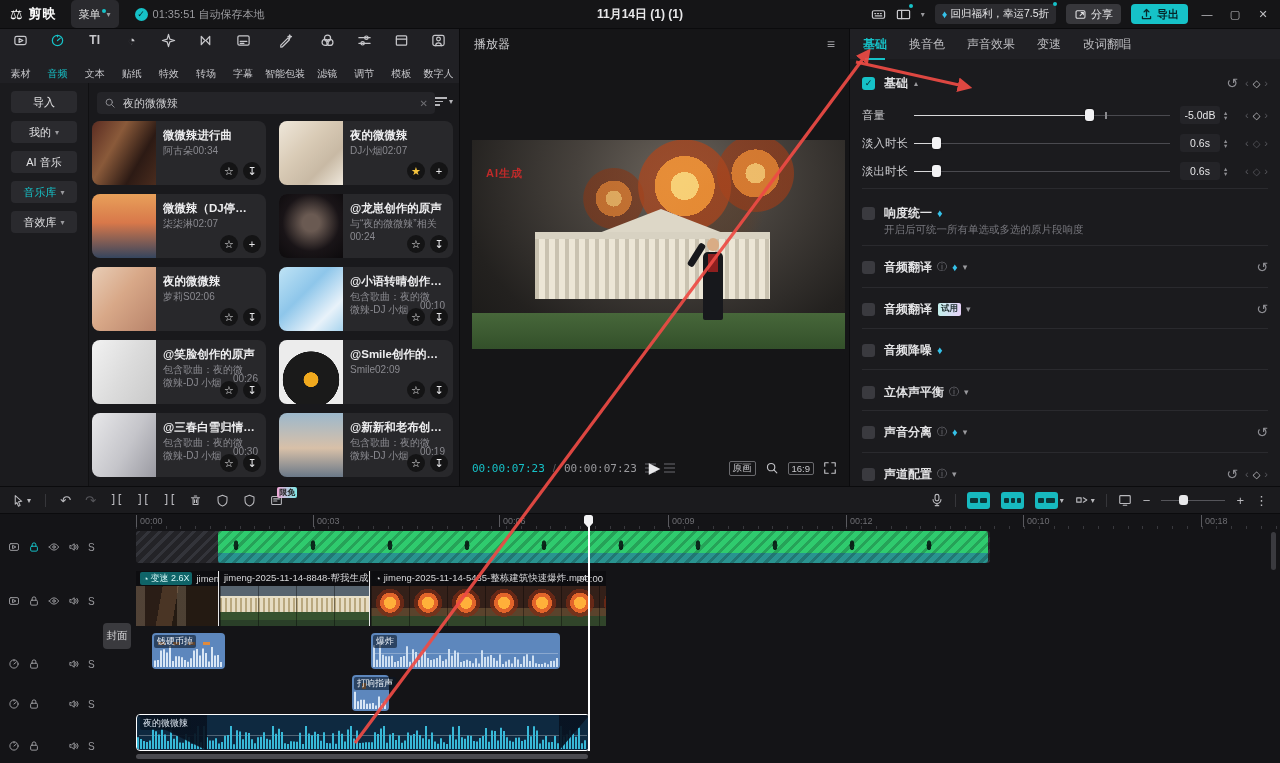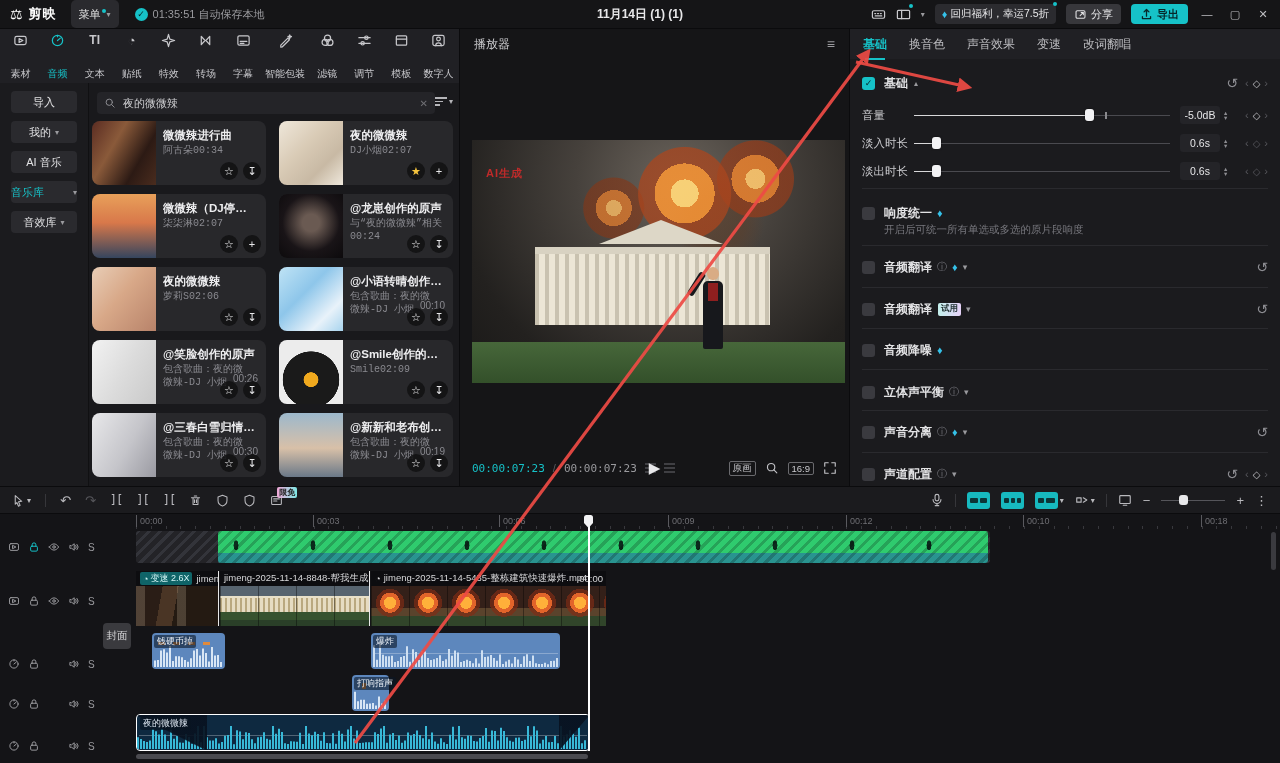--- a/index.html
+++ b/index.html
@@ -26,55 +26,55 @@
   .winbtn{color:#bfbfc3;font-size:11px;width:18px;text-align:center;}
   
   #media{left:0;top:29px;width:459px;height:457px;background:#1b1b1e;overflow:hidden;}
   #media-tabbar{position:absolute;left:0;top:0;width:459px;height:54px;background:#202024;display:flex;align-items:center;justify-content:space-around;padding:0 2px;}
   .mtab{display:flex;flex-direction:column;align-items:center;gap:18px;color:#c7c7cb;font-size:10px;min-width:30px;}
   .mtab .mt-ic{height:17px;display:flex;align-items:center;color:#c7c7cb;}
   .mtab.active,.mtab.active .mt-ic{color:#16c2c8;}
   #media-side{position:absolute;left:0;top:54px;width:88px;bottom:0;background:#1b1b1e;}
   .side-btn{width:66px;margin:8px auto 0 auto;height:22px;background:#2a2a2e;border-radius:4px;color:#e2e2e4;font-size:11px;display:flex;align-items:center;justify-content:center;gap:4px;}
   .side-btn .sc{font-size:8px;color:#9a9a9e;}
-  .side-btn.active{color:#16c2c8;justify-content:space-between;}
+  .side-btn.active{color:#16c2c8;}
   #media-content{position:absolute;left:88px;top:54px;right:0;bottom:0;background:#19191c;overflow:hidden;border-left:1px solid #101012;}
   .searchbar{position:absolute;left:8px;top:9px;width:338px;height:22px;background:#242428;border-radius:4px;display:flex;align-items:center;padding:0 7px;gap:5px;color:#8d8d92;}
   .searchbar input{flex:1;background:transparent;border:none;outline:none;color:#cfcfd2;font-size:11px;}
   .search-clear{color:#6f6f74;font-size:10px;}
   .filter-ic{position:absolute;right:6px;top:12px;color:#b5b5b9;font-size:11px;display:flex;align-items:center;gap:2px;}
   .filter-lines{display:inline-block;width:12px;}
   .filter-lines i{display:block;background:#b5b5b9;height:1.5px;margin:2px 0;}
   .filter-lines i:nth-child(1){width:12px}.filter-lines i:nth-child(2){width:8px}.filter-lines i:nth-child(3){width:5px}
   #cards{position:absolute;left:3px;top:38px;display:grid;grid-template-columns:174px 174px;grid-auto-rows:64px;gap:9px 13px;}
   .card{position:relative;background:#28282b;border-radius:8px;}
   .thumb{position:absolute;left:0;top:0;width:64px;height:64px;border-radius:8px 0 0 8px;}
   .c-title{position:absolute;left:71px;top:7px;right:8px;font-size:11.5px;font-weight:bold;color:#ededef;white-space:nowrap;overflow:hidden;text-overflow:ellipsis;}
-  .c-sub{position:absolute;left:71px;top:24px;width:82px;font-size:10px;color:#8a8a90;line-height:12.5px;max-height:26px;overflow:hidden;font-family:Liberation Mono, monospace;}
+  .c-sub{position:absolute;left:71px;top:24px;width:82px;font-size:10px;color:#8a8a90;line-height:12.5px;max-height:26px;overflow:hidden;}
   .c-sub.wide{width:96px;}
   .c-time{position:absolute;right:8px;top:33px;font-size:10px;color:#8a8a90;}
   .c-actions{position:absolute;right:5px;bottom:5px;display:flex;gap:5px;}
   .act{width:18px;height:18px;border-radius:50%;background:rgba(16,16,18,.85);color:#e8e8ea;font-size:11px;display:flex;align-items:center;justify-content:center;}
   .act.fav{color:#f4c33e;}
   
   .th1{background:linear-gradient(120deg,#5a2c22 0%,#8a5a3a 35%,#2c1a14 70%,#4a2c1e 100%);}
   .th2{background:linear-gradient(135deg,#efe7da 0%,#d9cbb6 40%,#c8b9a4 70%,#efe8dc 100%);}
   .th3{background:linear-gradient(180deg,#e8a05a 0%,#d8784a 45%,#35455e 100%);}
   .th4{background:radial-gradient(circle at 50% 45%,#6a5a52 0 18%,#191417 60%,#0c0a0c 100%);}
   .th5{background:linear-gradient(130deg,#e8cdb6 0%,#d8a888 45%,#b8836a 100%);}
   .th6{background:linear-gradient(135deg,#bfe3f5 0%,#8ec6ea 40%,#e8f2fa 75%,#a8d4ee 100%);}
   .th7{background:linear-gradient(120deg,#f2f2f2 0%,#dcdcdc 50%,#c9c9c9 100%);}
   .th8{background:radial-gradient(circle at 50% 62%,#f0a91e 0 14%,#1a1a1a 15% 55%,#ececec 56% 100%);}
   .th9{background:linear-gradient(120deg,#e8e8ea 0%,#c5c5ca 55%,#9a9aa2 100%);}
   .th10{background:linear-gradient(180deg,#9cb8cc 0%,#d8c0a8 55%,#6a7888 100%);}
   
   #player{left:460px;top:29px;width:389px;height:457px;background:#151517;}
   .player-head{position:absolute;left:0;top:0;right:0;height:30px;display:flex;align-items:center;padding:0 14px;font-size:12px;color:#cfcfd2;justify-content:flex-end;}
   .player-head .ham{margin-left:auto;color:#9a9a9e;font-size:14px;}
-  #video{position:absolute;left:12px;top:111px;width:373px;height:243px;background:#1a1a1c;overflow:hidden;}
+  #video{position:absolute;left:12px;top:111px;width:373px;height:209px;background:#1a1a1c;overflow:hidden;}
   .sky{position:absolute;inset:0;background:radial-gradient(ellipse at 55% 18%,#6b645c 0%,#46413c 35%,#23211f 75%,#191817 100%);}
   .fire{position:absolute;inset:0;background:
     radial-gradient(circle at 57% 22%,rgba(255,214,120,.95) 0 14px,rgba(244,146,52,.9) 14px 30px,rgba(170,70,30,.75) 30px 46px,transparent 47px),
     radial-gradient(circle at 76% 16%,rgba(255,200,110,.9) 0 10px,rgba(235,130,46,.85) 10px 24px,rgba(150,60,26,.7) 24px 38px,transparent 39px),
     radial-gradient(circle at 38% 28%,rgba(255,190,100,.8) 0 8px,rgba(220,120,44,.8) 8px 18px,rgba(130,55,24,.65) 18px 30px,transparent 31px),
     radial-gradient(circle at 66% 34%,rgba(90,60,40,.55) 0 26px,transparent 46px);}
   .building{position:absolute;left:17%;right:20%;top:44%;height:32%;background:
     repeating-linear-gradient(90deg,#c9c2b0 0 4px,#ece6d6 4px 10px);border-top:7px solid #d8d2c2;}
   .pediment{position:absolute;left:34%;top:33%;width:0;height:0;border-left:62px solid transparent;border-right:62px solid transparent;border-bottom:24px solid #ddd7c7;}
   .lawn{position:absolute;left:0;right:0;bottom:0;height:17%;background:linear-gradient(180deg,#47673a 0%,#33502a 100%);}

